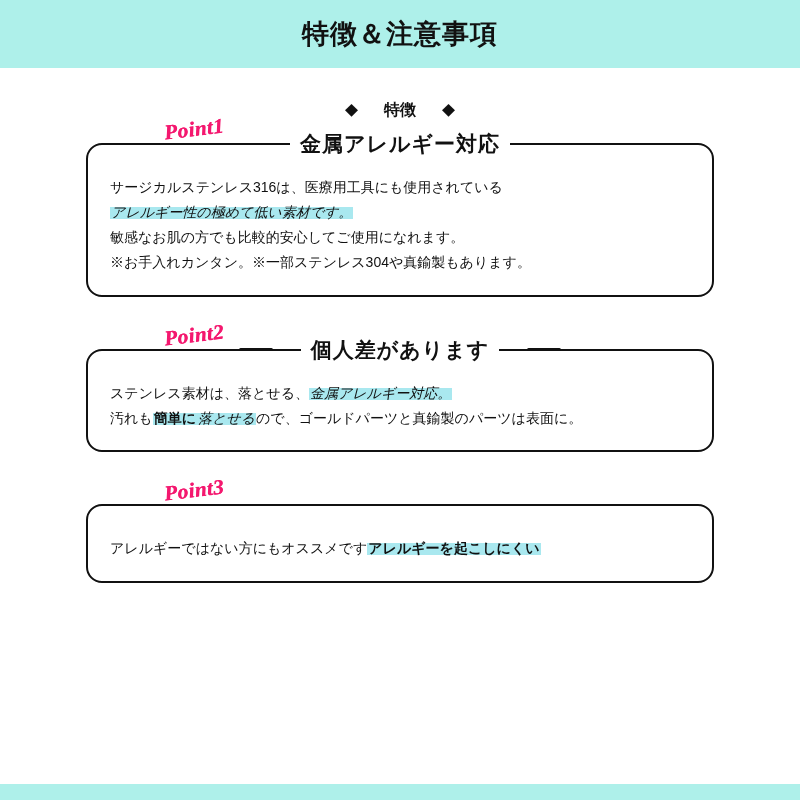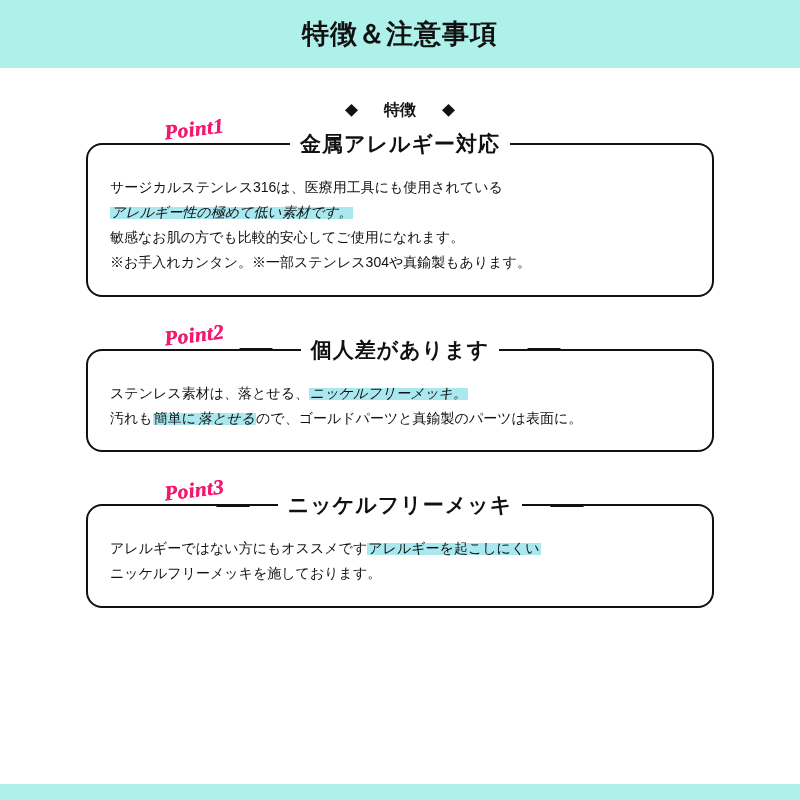--- a/index.html
+++ b/index.html
@@ -122,21 +122,21 @@
     line-height: 1.78;
     color: #111111;
   }
   .card-body .line { white-space: nowrap; }
   .hl {
     background: linear-gradient(transparent 18%, #a9e8ef 18%, #a9e8ef 92%, transparent 92%);
     padding: 0 1px;
     font-style: italic;
   }
   .bold-hl {
-    font-weight: normal;
+    font-weight: bold;
     background: linear-gradient(transparent 18%, #a9e8ef 18%, #a9e8ef 92%, transparent 92%);
     padding: 0 1px;
   }
 
   
   .footer-strip {
     position: absolute;
     left: 0;
     bottom: 0;
     width: 800px;
@@ -178,35 +178,29 @@
       </div>
       <div class="point-block">
         <div class="point-badge">Point2</div>
         <div class="card">
           <div class="card-title-wrap">
             <span class="title-rule"></span>
             <span class="card-title">個人差があります</span>
             <span class="title-rule"></span>
           </div>
           <div class="card-body">
-            <div class="line"><span>ステンレス素材は、落とせる、</span><span class="hl">ニッケルフリーメッキ。</span></div>
+            <div class="line"><span>ステンレス素材は、落とせる、</span><span class="hl">金属アレルギー対応。</span></div>
             <div class="line"><span>汚れも</span><span class="bold-hl">簡単に</span><span class="hl">落とせる</span><span>ので、ゴールドパーツと真鍮製のパーツは表面に。</span></div>
           </div>
         </div>
       </div>
       <div class="point-block">
         <div class="point-badge">Point3</div>
         <div class="card">
-          <div class="card-title-wrap">
-            <span class="title-rule"></span>
-            <span class="card-title">ニッケルフリーメッキ</span>
-            <span class="title-rule"></span>
-          </div>
           <div class="card-body">
             <div class="line"><span>アレルギーではない方にもオススメです</span><span class="bold-hl">アレルギーを起こしにくい</span></div>
-            <div class="line"><span>ニッケルフリーメッキを施しております。</span></div>
           </div>
         </div>
       </div>
     </div>
 
   <div class="footer-strip"></div>
 </div>
 
 </body></html>

